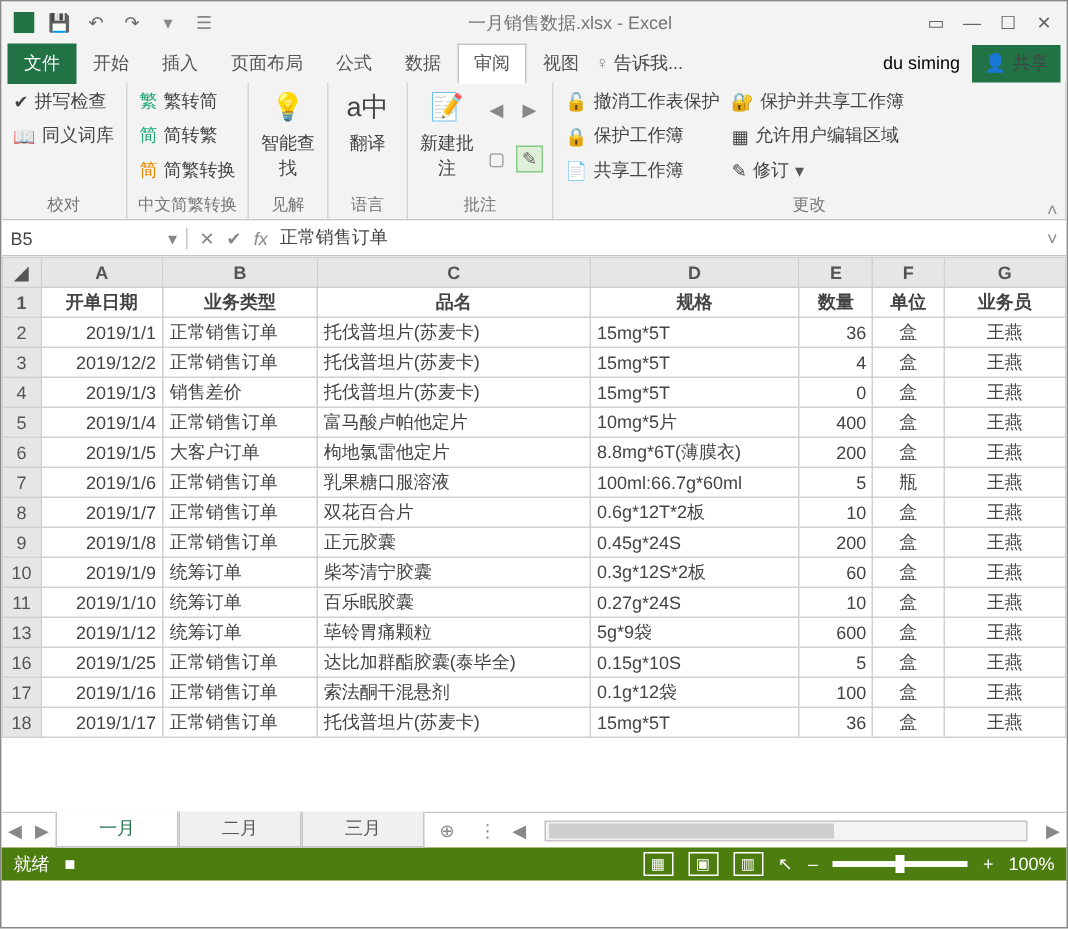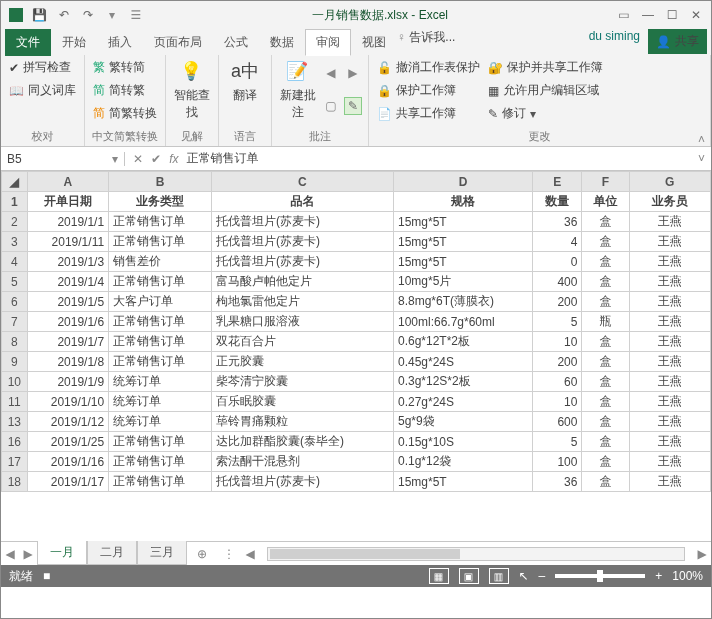--- a/index.html
+++ b/index.html
@@ -1,28 +1,28 @@
 <!DOCTYPE html>
 <html><head>
 <meta charset="utf-8">
 <style>
 *{box-sizing:border-box;margin:0;padding:0;font-family:"Microsoft YaHei",SimSun,Arial,sans-serif;font-size:12px;color:#444}
 body{background:#fff;width:712px;height:619px;overflow:hidden;border:1px solid #888;position:relative}
 .titlebar{height:28px;background:#f3f3f3;display:flex;align-items:center;padding:0 6px;gap:6px}
 .titlebar .qat{display:flex;gap:6px;align-items:center}
 .ticon{width:18px;height:18px;display:flex;align-items:center;justify-content:center;color:#666}
 .titlebar .spacer{flex:1}
-.titlebar .wtitle{color:#14532d}
-.ribbon-tabs{height:26px;background:#f3f3f3;display:flex;align-items:flex-start;padding:0 4px}
+.titlebar .wtitle{color:#737373}
+.ribbon-tabs{height:26px;background:#f3f3f3;display:flex;align-items:center;padding:0 4px}
 .rtab{padding:4px 10px;color:#555;cursor:pointer;border:1px solid transparent}
 .rtab.file{background:#217346;color:#fff}
 .rtab.active{background:#fff;border:1px solid #c6c6c6;border-bottom:1px solid #fff}
 .ribbon-tabs .sp{flex:1}
 .ribbon-tabs .tell{color:#888}
-.ribbon-tabs .user{color:#0f766e;padding:0 8px}
+.ribbon-tabs .user{color:#000000;padding:0 8px}
 .ribbon-tabs .share{background:#217346;color:#fff;padding:4px 8px;display:flex;align-items:center;gap:4px}
 .ribbon{height:92px;background:#f3f3f3;border-bottom:1px solid #c6c6c6;display:flex}
 .rgroup{border-right:1px solid #d6d6d6;padding:2px 6px 0;display:flex;flex-direction:column;justify-content:space-between}
 .rgroup .gbody{display:flex;gap:4px}
 .rgroup .glabel{text-align:center;color:#777;font-size:11px;padding-bottom:2px}
 .ritem{display:flex;align-items:center;gap:4px;padding:2px 2px;color:#555;white-space:nowrap}
 .rcol{display:flex;flex-direction:column;gap:2px}
 .bigbtn{display:flex;flex-direction:column;align-items:center;justify-content:center;width:40px;gap:2px;color:#777;text-align:center}
 .bigbtn .bicon{width:28px;height:28px;display:flex;align-items:center;justify-content:center;font-size:18px}
 .namebox{height:24px;border-bottom:1px solid #c6c6c6;display:flex;align-items:center;background:#fff}
@@ -32,26 +32,26 @@
 .grid{position:relative;height:370px;overflow:hidden;background:#fff}
 table{border-collapse:collapse;width:100%}
 td,th{border:1px solid #d0d0d0;height:20px;padding:0 4px;white-space:nowrap;overflow:hidden}
 .rowhdr{width:24px;text-align:center;background:#e6e6e6;color:#555}
 .colhdr{background:#e6e6e6;text-align:center;color:#555}
 .hdr-row td{font-weight:bold;text-align:center}
 .num{text-align:right}
 .ctr{text-align:center}
 .sheetbar{height:24px;border-top:1px solid #c6c6c6;background:#fff;display:flex;align-items:center}
 .sheetbar .navbtn{width:18px;text-align:center;color:#888}
-.stab{padding:3px 12px;border:1px solid #c6c6c6;border-top:none;background:#fff;color:#217346;margin-top:-1px}
+.stab{padding:3px 28px;border:1px solid #c6c6c6;border-top:none;background:#fff;color:#217346;margin-top:-1px}
 .stab.inactive{background:#f0f0f0;color:#555}
 .sheetbar .plus{padding:0 10px;color:#888}
 .sheetbar .hscroll{flex:1;height:14px;border:1px solid #c6c6c6;margin:0 8px;background:#f3f3f3;position:relative}
 .sheetbar .hscroll .thumb{position:absolute;left:2px;top:1px;width:190px;height:10px;background:#cfcfcf}
-.statusbar{height:22px;background:#737373;color:#fff;display:flex;align-items:center;padding:0 8px;gap:10px}
+.statusbar{height:22px;background:#4d7c0f;color:#fff;display:flex;align-items:center;padding:0 8px;gap:10px}
 .statusbar *{color:#fff}
 .statusbar .sp{flex:1}
 .viewbtn{width:20px;height:16px;border:1px solid #fff;display:flex;align-items:center;justify-content:center;font-size:10px}
 .zoomslider{width:90px;height:4px;background:#fff;position:relative}
 .zoomslider .zt{position:absolute;top:-4px;left:42px;width:6px;height:12px;background:#fff}
 .collapse-ribbon{position:absolute;right:6px;top:132px;color:#888}
 svg{display:block}
 .g1{color:#888}
 </style>
 </head>
@@ -244,21 +244,21 @@
           <td class="num">2019/1/1</td>
           <td>正常销售订单</td>
           <td>托伐普坦片(苏麦卡)</td>
           <td>15mg*5T</td>
           <td class="num">36</td>
           <td class="ctr">盒</td>
           <td class="ctr">王燕</td>
         </tr>
         <tr>
           <td class="rowhdr">3</td>
-          <td class="num">2019/1/11</td>
+          <td class="num">2019/12/2</td>
           <td>正常销售订单</td>
           <td>托伐普坦片(苏麦卡)</td>
           <td>15mg*5T</td>
           <td class="num">4</td>
           <td class="ctr">盒</td>
           <td class="ctr">王燕</td>
         </tr>
         <tr>
           <td class="rowhdr">4</td>
           <td class="num">2019/1/3</td>

